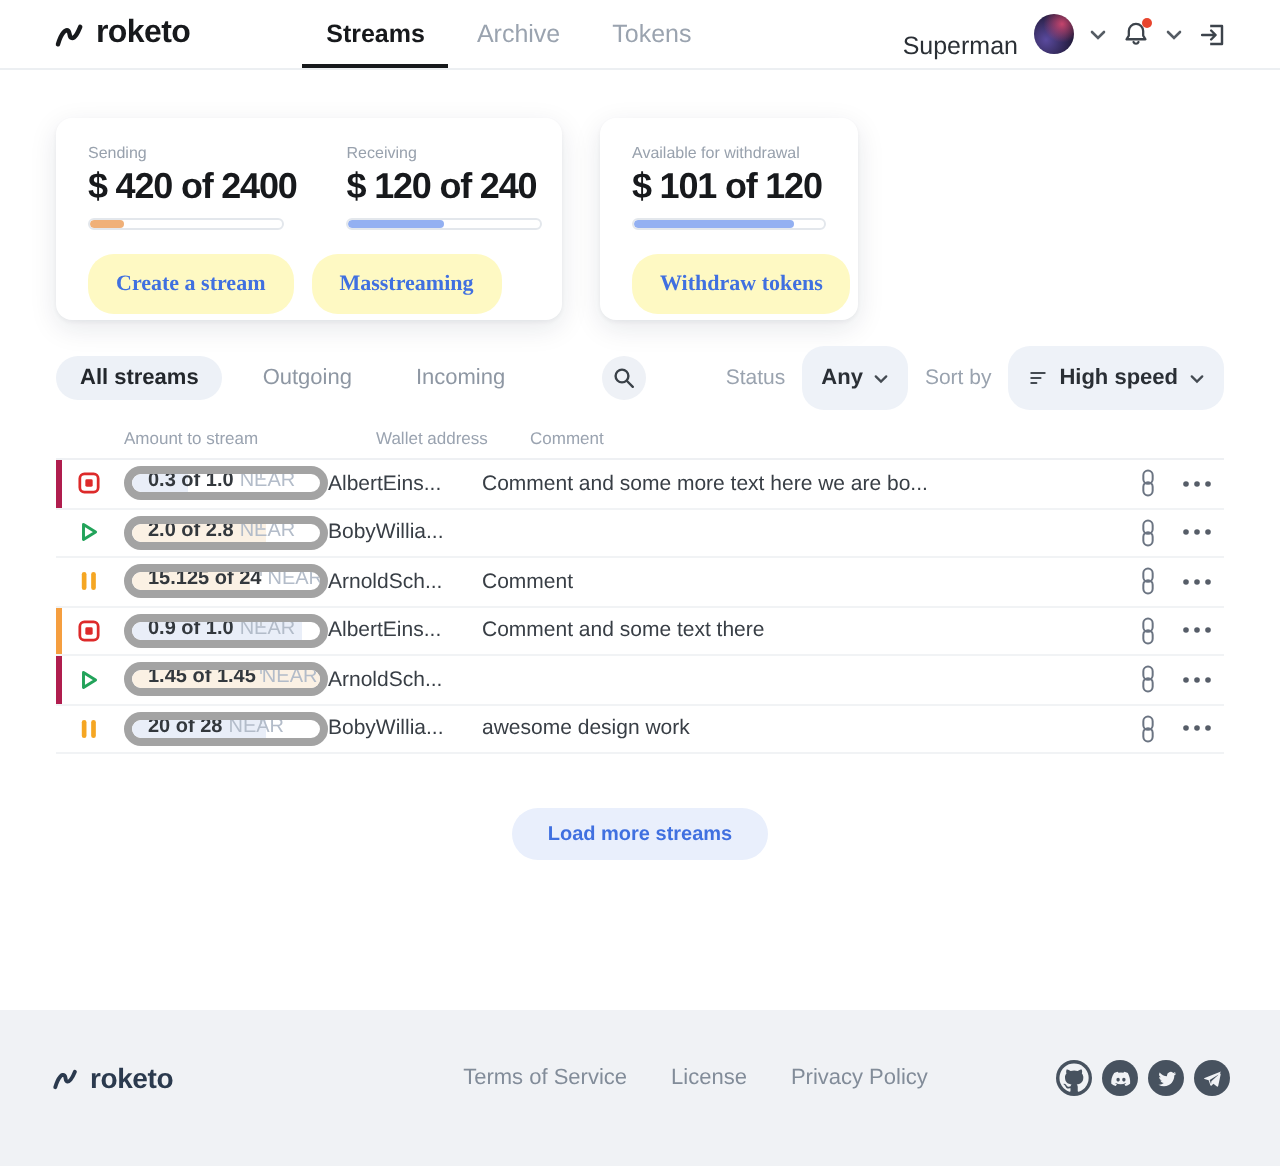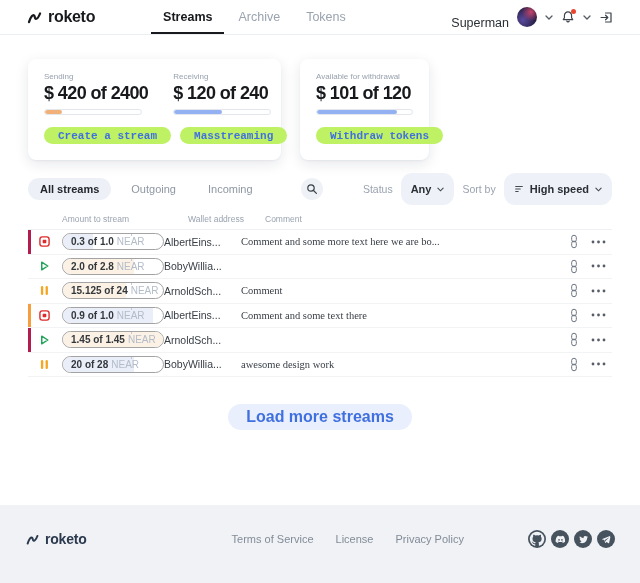--- a/index.html
+++ b/index.html
@@ -42,22 +42,22 @@
   }
   .card-1 { width:253px; }
   .card-2 { width:129px; }
   .card-cols { display:flex; gap:25px; }
   .metric-label { font-size:8px; color:#98a1ad; margin-bottom:2px; }
   .metric-value { font-size:18px; font-weight:bold; color:#17191c; letter-spacing:-0.6px; white-space:nowrap; }
   .bar { margin-top:5px; height:6px; border-radius:3px; background:#fff; border:1px solid #e3e7ec; overflow:hidden; }
   .bar-fill { height:100%; border-radius:3px; }
   .card-buttons { display:flex; gap:9px; margin-top:12px; }
   .pill-btn {
-    height:17px; padding:0 14px; border:none; border-radius:13px;
-    background:#bef264; color:#4070e0; font-family:Liberation Mono, monospace;
+    height:30px; padding:0 14px; border:none; border-radius:13px;
+    background:#fef9c3; color:#4070e0; font-family:Liberation Serif, serif;
     font-size:11px; font-weight:bold; display:flex; align-items:center; cursor:pointer; white-space:nowrap;
   }
   .bar-w1 { width:98px; } .bar-w2 { width:97px; }
   
   .filterbar { display:flex; align-items:center; margin-top:18px; height:22px; }
   .tab-pill {
     height:22px; padding:0 12px; border-radius:11px; display:flex; align-items:center;
     font-size:11px; color:#8e97a3; cursor:pointer; margin-right:8px; white-space:nowrap;
   }
   .tab-pill.active { background:#edf1f7; color:#23272c; font-weight:bold; }
@@ -74,35 +74,35 @@
   .th-wallet { width:77px; }
   .rows { margin-top:5px; border-top:1px solid #eef0f3; }
   .stream-row {
     position:relative; height:24.5px; display:flex; align-items:center;
     border-bottom:1px solid #f1f3f5; padding-left:6px; cursor:pointer;
   }
   .accent { position:absolute; left:0; top:0; bottom:0; width:3px; background:transparent; }
   .status-icon { width:13px; height:13px; display:flex; align-items:center; justify-content:center; flex:0 0 auto; margin-left:4px; }
   .amount-pill {
     position:relative; margin-left:11px; width:102px; height:17px; flex:0 0 auto;
-    border:1px solid #a3a3a3; border-radius:9px; background:#fff; overflow:hidden;
-    display:flex; align-items:center; padding:0 8px; gap:3px;
+    border:4px solid #a3a3a3; border-radius:9px; background:#fff; overflow:hidden;
+    display:flex; align-items:flex-end; padding:0 8px; gap:3px;
   }
   .pill-fill { position:absolute; left:0; top:0; bottom:0; border-radius:8px 0 0 8px; }
   .pill-tick { position:absolute; left:68%; top:-1px; width:1px; height:3px; background:#c4cad2; }
   .amount-text { position:relative; font-size:10px; font-weight:bold; color:#33383d; white-space:nowrap; }
   .amount-unit { position:relative; font-size:10px; color:#b3bcc9; }
   .wallet-cell { width:77px; font-size:10.5px; color:#383e45; white-space:nowrap; flex:0 0 auto; }
-  .comment-cell { width:308px; font-size:10.5px; color:#383e45; white-space:nowrap; overflow:hidden; text-overflow:ellipsis; flex:0 0 auto;font-family:Liberation Serif, serif; }
+  .comment-cell { width:308px; font-size:10.5px; color:#383e45; white-space:nowrap; overflow:hidden; text-overflow:ellipsis; flex:0 0 auto; }
   .row-actions { margin-left:auto; display:flex; align-items:center; gap:12px; padding-right:6px; }
   .link-btn, .more-btn { display:flex; align-items:center; cursor:pointer; }
   .loadmore-wrap { display:flex; justify-content:center; margin-top:27px; }
   .loadmore {
     height:26px; padding:0 18px; border:none; border-radius:14px; background:#e9effc;
-    color:#4070e0; font-family:inherit; font-size:16px; font-weight:bold; cursor:pointer;
+    color:#4070e0; font-family:inherit; font-size:10px; font-weight:bold; cursor:pointer;
   }
   
   .footer { flex:0 0 78px; background:#f0f2f5; display:flex; align-items:center; padding:0 25px 10px; }
   .f-brand { display:flex; align-items:center; gap:5px; }
   .f-brand-name { font-size:14px; font-weight:bold; color:#2b3a4e; letter-spacing:-0.2px; }
   .f-links { display:flex; gap:22px; margin-left:145px; }
   .f-link { font-size:11px; color:#828c99; cursor:pointer; text-decoration:none; white-space:nowrap; }
   .f-social { margin-left:auto; display:flex; gap:5px; }
   .soc {
     width:18px; height:18px; border-radius:50%; background:#47525f;

